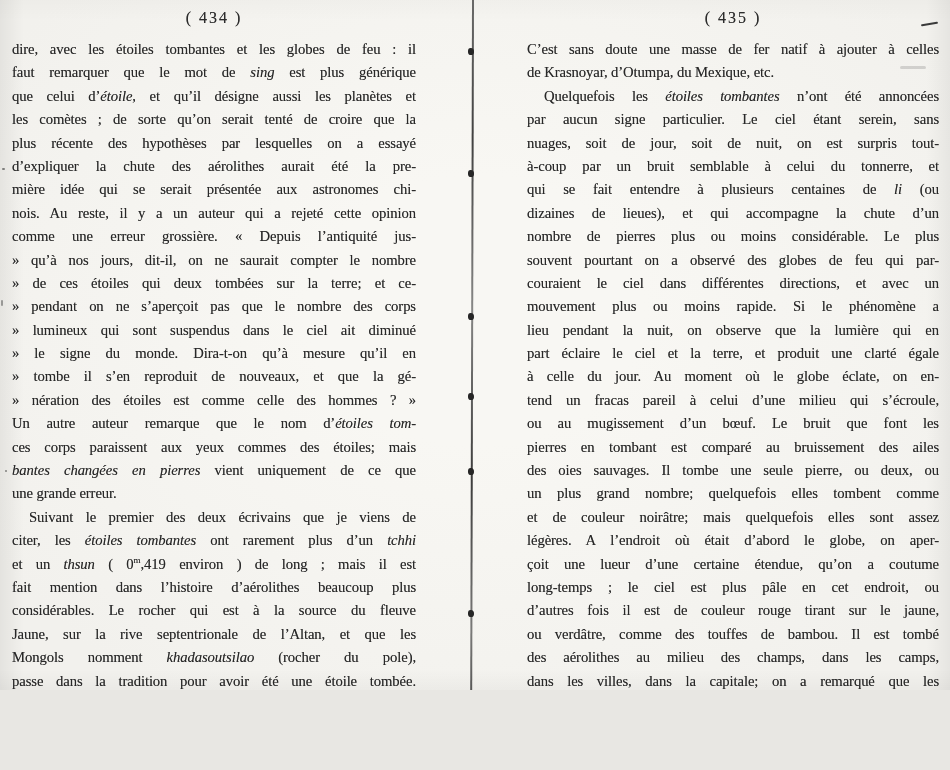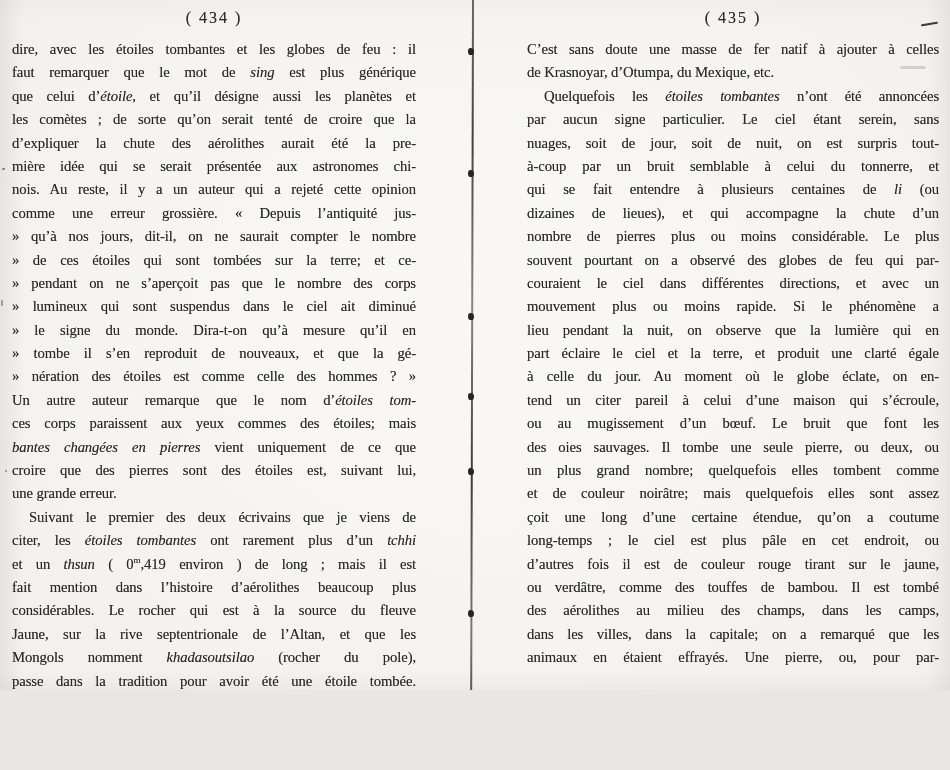--- a/index.html
+++ b/index.html
@@ -75,35 +75,35 @@
 
 <div class="scan">
 
   <div class="page page-left">
     <div class="page-header">( 434 )</div>
     <div class="page-text">
         <div class="line"><span>dire, avec les étoiles tombantes et les globes de feu : il</span></div>
         <div class="line"><span>faut remarquer que le mot de </span><span class="it">sing</span><span> est plus générique</span></div>
         <div class="line"><span>que celui d’</span><span class="it">étoile</span><span>, et qu’il désigne aussi les planètes et</span></div>
         <div class="line"><span>les comètes ; de sorte qu’on serait tenté de croire que la</span></div>
+        <div class="line"><span>plus récente des hypothèses par lesquelles on a essayé</span></div>
         <div class="line"><span>d’expliquer la chute des aérolithes aurait été la pre-</span></div>
         <div class="line"><span>mière idée qui se serait présentée aux astronomes chi-</span></div>
         <div class="line"><span>nois. Au reste, il y a un auteur qui a rejeté cette opinion</span></div>
         <div class="line"><span>comme une erreur grossière. « Depuis l’antiquité jus-</span></div>
         <div class="line"><span>» qu’à nos jours, dit-il, on ne saurait compter le nombre</span></div>
-        <div class="line"><span>» de ces étoiles qui sont tombées sur la terre; et ce-</span></div>
+        <div class="line"><span>» de ces étoiles qui deux tombées sur la terre; et ce-</span></div>
         <div class="line"><span>» pendant on ne s’aperçoit pas que le nombre des corps</span></div>
         <div class="line"><span>» lumineux qui sont suspendus dans le ciel ait diminué</span></div>
         <div class="line"><span>» le signe du monde. Dira-t-on qu’à mesure qu’il en</span></div>
         <div class="line"><span>» tombe il s’en reproduit de nouveaux, et que la gé-</span></div>
         <div class="line"><span>» nération des étoiles est comme celle des hommes ? »</span></div>
         <div class="line"><span>Un autre auteur remarque que le nom d’</span><span class="it">étoiles tom-</span></div>
         <div class="line"><span>ces corps paraissent aux yeux commes des étoiles; mais</span></div>
         <div class="line"><span class="it">bantes changées en pierres</span><span> vient uniquement de ce que</span></div>
-        <div class="line"><span>croire que des pierres sont des étoiles est, suivant lui,</span></div>
         <div class="line short"><span>une grande erreur.</span></div>
         <div class="line indent"><span>Suivant le premier des deux écrivains que je viens de</span></div>
         <div class="line"><span>citer, les </span><span class="it">étoiles tombantes</span><span> ont rarement plus d’un </span><span class="it">tchhi</span></div>
         <div class="line"><span>et un </span><span class="it">thsun</span><span> ( 0</span><sup>m</sup><span>,419 environ ) de long ; mais il est</span></div>
         <div class="line"><span>fait mention dans l’histoire d’aérolithes beaucoup plus</span></div>
         <div class="line"><span>considérables. Le rocher qui est à la source du fleuve</span></div>
         <div class="line"><span>Jaune, sur la rive septentrionale de l’Altan, et que les</span></div>
         <div class="line"><span>Mongols nomment </span><span class="it">khadasoutsilao</span><span> (rocher du pole),</span></div>
         <div class="line"><span>passe dans la tradition pour avoir été une étoile tombée.</span></div>
         <div class="line"><span>Il a plus de quatre </span><span class="it">tchang</span><span> (environ 15 mètres) de haut;</span></div>
@@ -122,26 +122,28 @@
         <div class="line"><span>à-coup par un bruit semblable à celui du tonnerre, et</span></div>
         <div class="line"><span>qui se fait entendre à plusieurs centaines de </span><span class="it">li</span><span> (ou</span></div>
         <div class="line"><span>dizaines de lieues), et qui accompagne la chute d’un</span></div>
         <div class="line"><span>nombre de pierres plus ou moins considérable. Le plus</span></div>
         <div class="line"><span>souvent pourtant on a observé des globes de feu qui par-</span></div>
         <div class="line"><span>couraient le ciel dans différentes directions, et avec un</span></div>
         <div class="line"><span>mouvement plus ou moins rapide. Si le phénomène a</span></div>
         <div class="line"><span>lieu pendant la nuit, on observe que la lumière qui en</span></div>
         <div class="line"><span>part éclaire le ciel et la terre, et produit une clarté égale</span></div>
         <div class="line"><span>à celle du jour. Au moment où le globe éclate, on en-</span></div>
-        <div class="line"><span>tend un citer pareil à celui d’une maison qui s’écroule,</span></div>
+        <div class="line"><span>tend un fracas pareil à celui d’une milieu qui s’écroule,</span></div>
         <div class="line"><span>ou au mugissement d’un bœuf. Le bruit que font les</span></div>
+        <div class="line"><span>pierres en tombant est comparé au bruissement des ailes</span></div>
         <div class="line"><span>des oies sauvages. Il tombe une seule pierre, ou deux, ou</span></div>
         <div class="line"><span>un plus grand nombre; quelquefois elles tombent comme</span></div>
         <div class="line"><span>et de couleur noirâtre; mais quelquefois elles sont assez</span></div>
-        <div class="line"><span>çoit une long d’une certaine étendue, qu’on a coutume</span></div>
+        <div class="line"><span>légères. A l’endroit où était d’abord le globe, on aper-</span></div>
+        <div class="line"><span>çoit une lueur d’une certaine étendue, qu’on a coutume</span></div>
         <div class="line"><span>long-temps ; le ciel est plus pâle en cet endroit, ou</span></div>
         <div class="line"><span>d’autres fois il est de couleur rouge tirant sur le jaune,</span></div>
         <div class="line"><span>ou verdâtre, comme des touffes de bambou. Il est tombé</span></div>
         <div class="line"><span>des aérolithes au milieu des champs, dans les camps,</span></div>
         <div class="line"><span>dans les villes, dans la capitale; on a remarqué que les</span></div>
         <div class="line"><span>animaux en étaient effrayés. Une pierre, ou, pour par-</span></div>
       </div>
   </div>
 
   <div class="gutter"></div>

